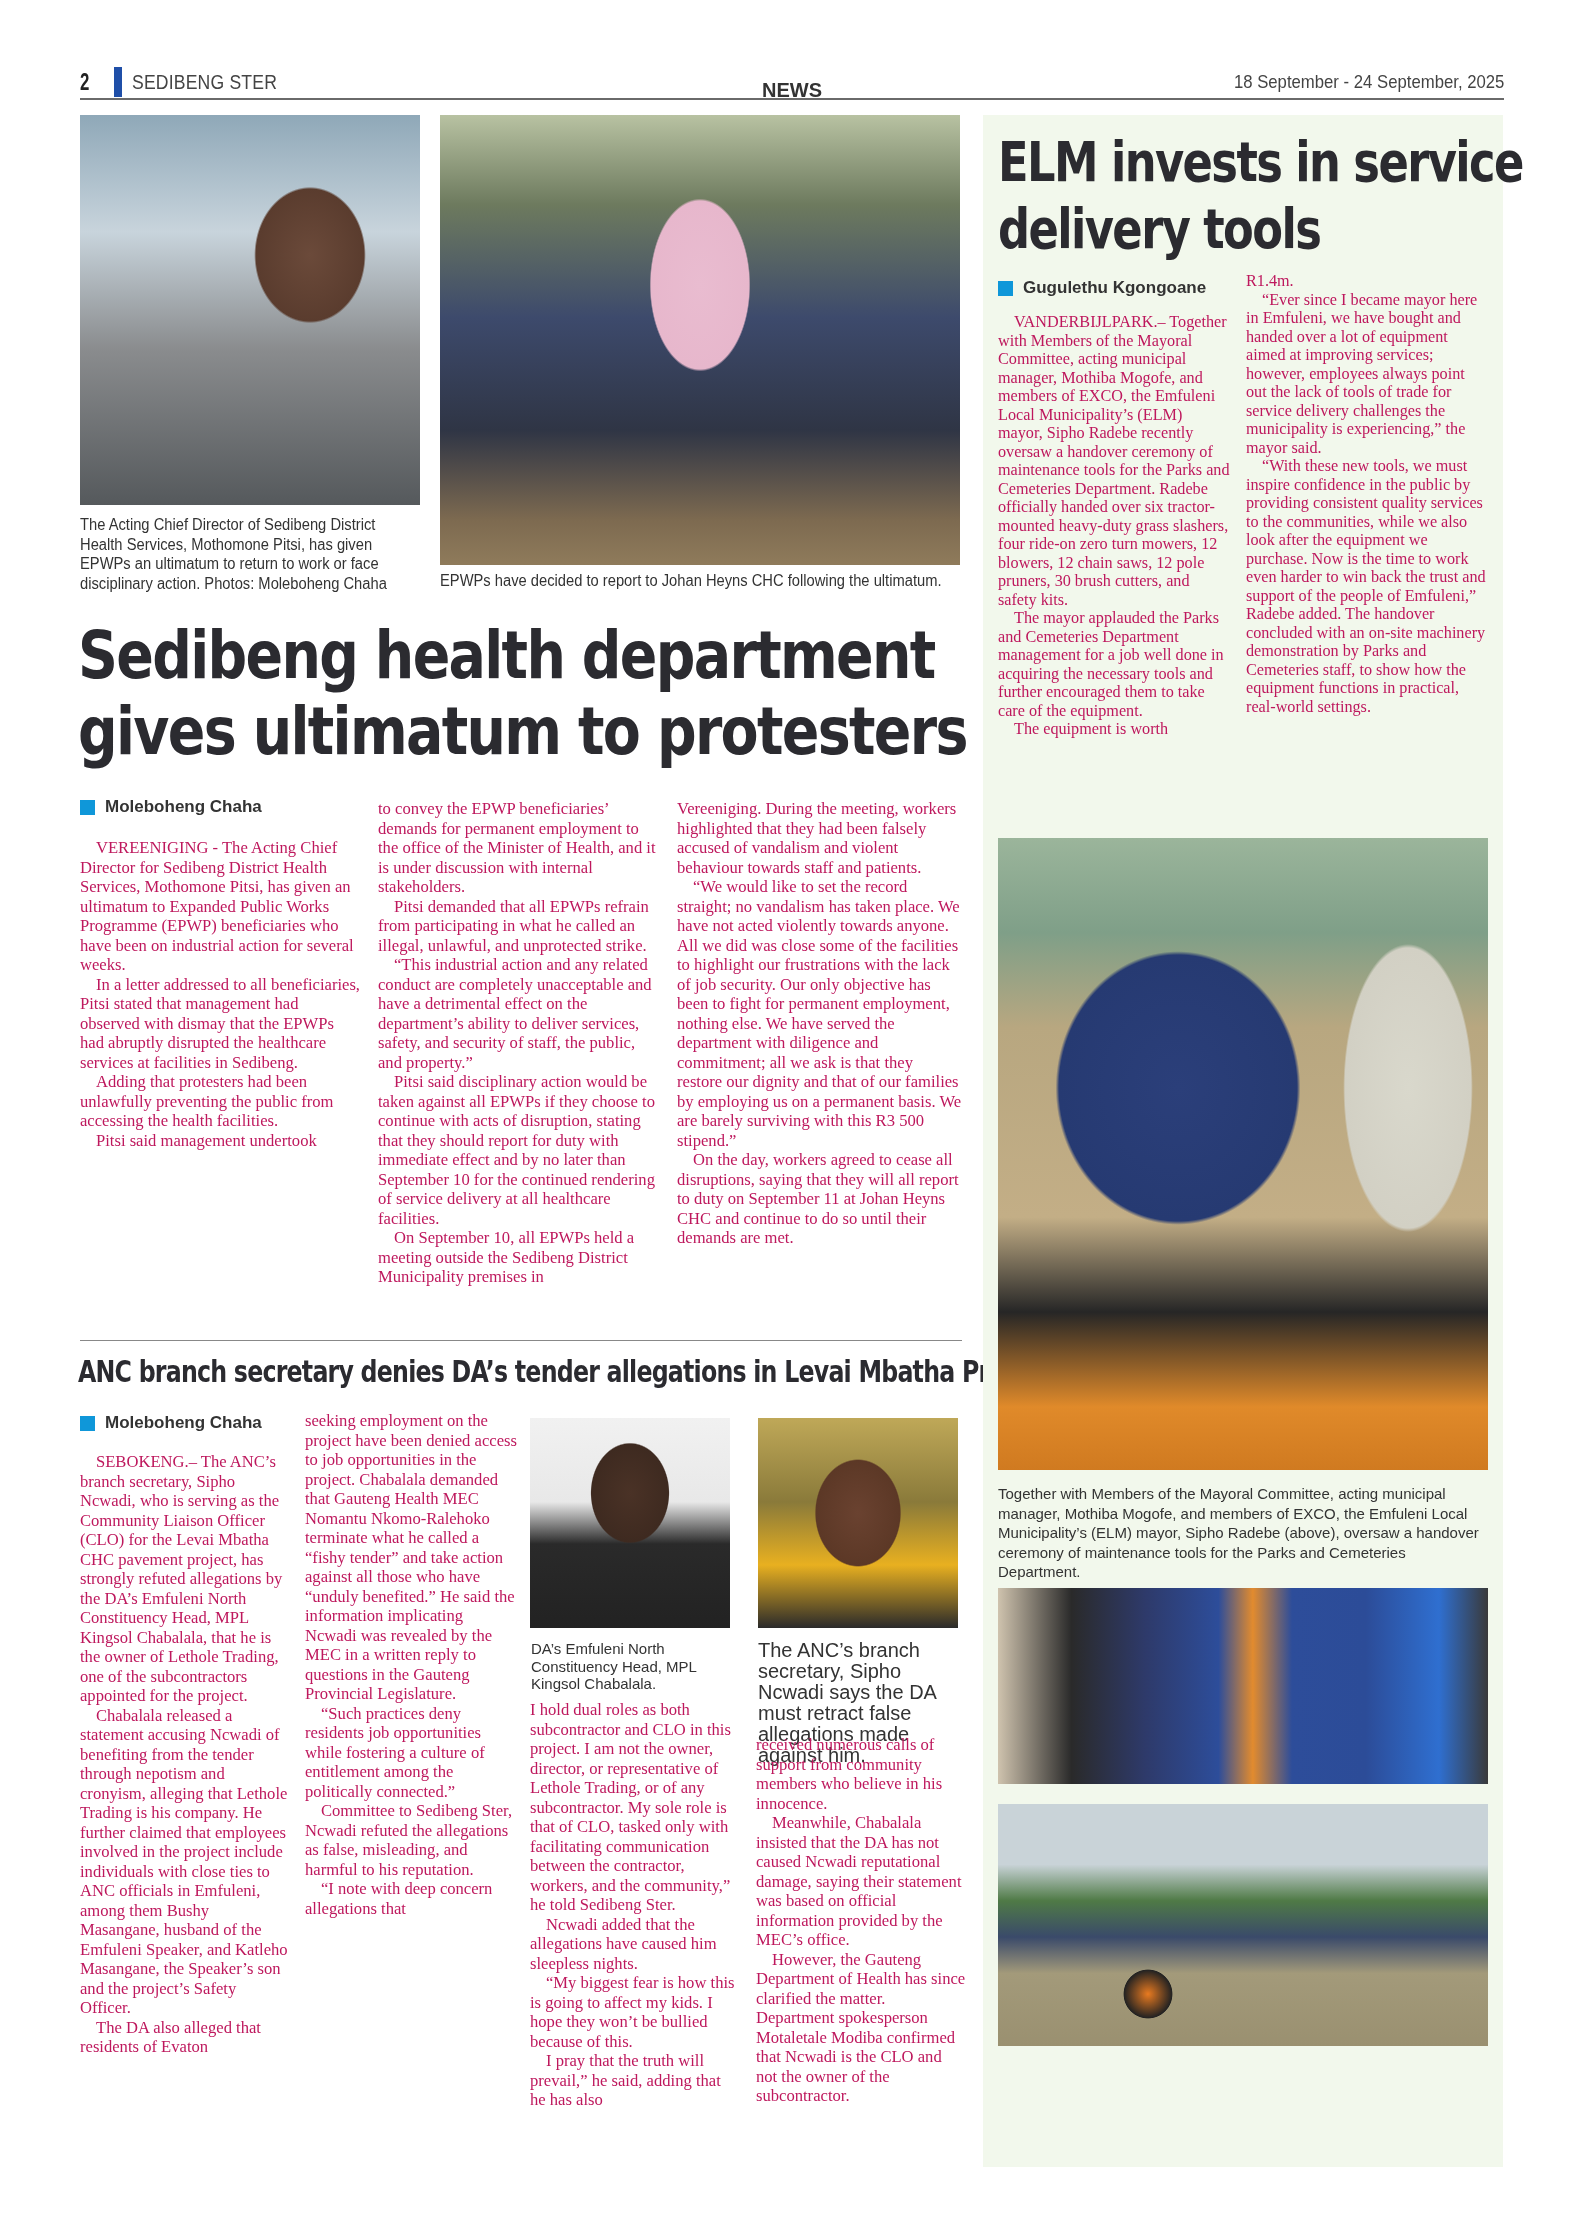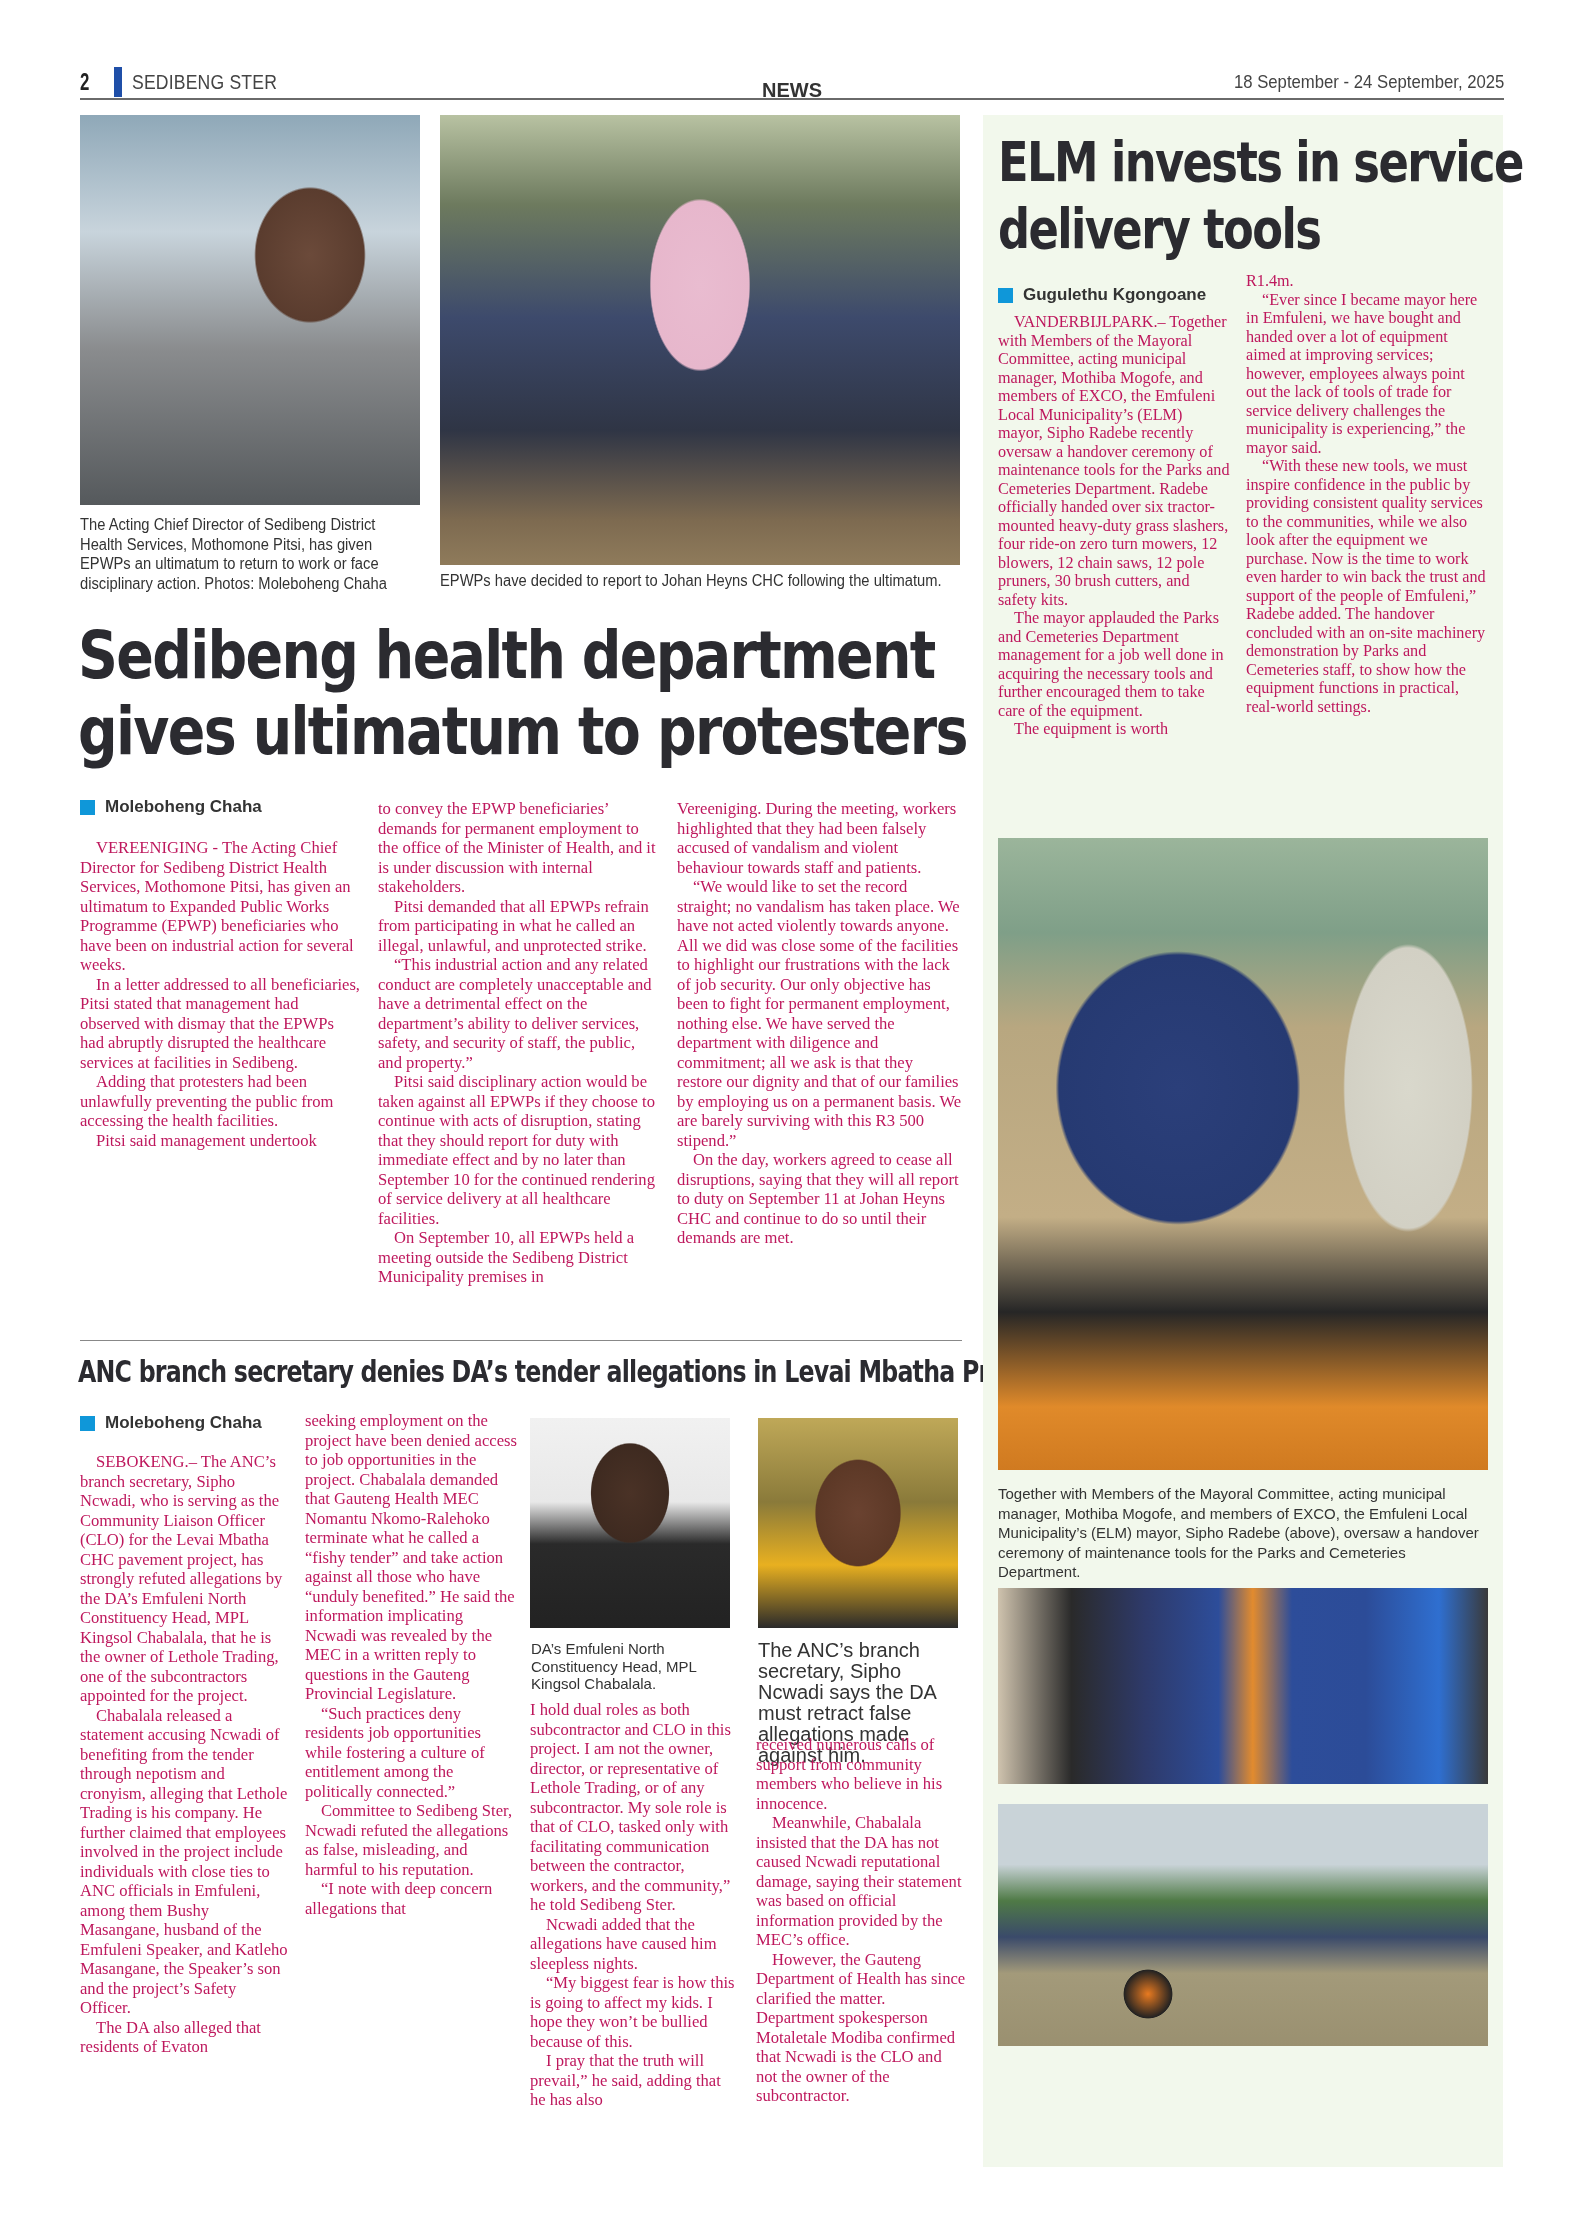--- a/index.html
+++ b/index.html
@@ -151,21 +151,21 @@
   <p>However, the Gauteng Department of Health has since clarified the matter. Department spokesperson Motaletale Modiba confirmed that Ncwadi is the CLO and not the owner of the subcontractor.</p>
 </div>
 
 <div class="elm-box"></div>
 
 <h1 class="headline-elm">
   <span>ELM invests in service</span><br>
   <span>delivery tools</span>
 </h1>
 
-<div class="byline" style="left:998px; top:285px;">
+<div class="byline" style="left:998px; top:278px;">
   <span class="sq"></span>
   <span>Gugulethu Kgongoane</span>
 </div>
 
 <div class="col" style="left:998px; top:313px; width:232px; font-size:16.2px; line-height:18.5px;">
   <p>VANDERBIJLPARK.– Together with Members of the Mayoral Committee, acting municipal manager, Mothiba Mogofe, and members of EXCO, the Emfuleni Local Municipality’s (ELM) mayor, Sipho Radebe recently oversaw a handover ceremony of maintenance tools for the Parks and Cemeteries Department. Radebe officially handed over six tractor-mounted heavy-duty grass slashers, four ride-on zero turn mowers, 12 blowers, 12 chain saws, 12 pole pruners, 30 brush cutters, and safety kits.</p>
   <p>The mayor applauded the Parks and Cemeteries Department management for a job well done in acquiring the necessary tools and further encouraged them to take care of the equipment.</p>
   <p>The equipment is worth</p>
 </div>
 <div class="col" style="left:1246px; top:272px; width:240px; font-size:16.2px; line-height:18.5px;">

